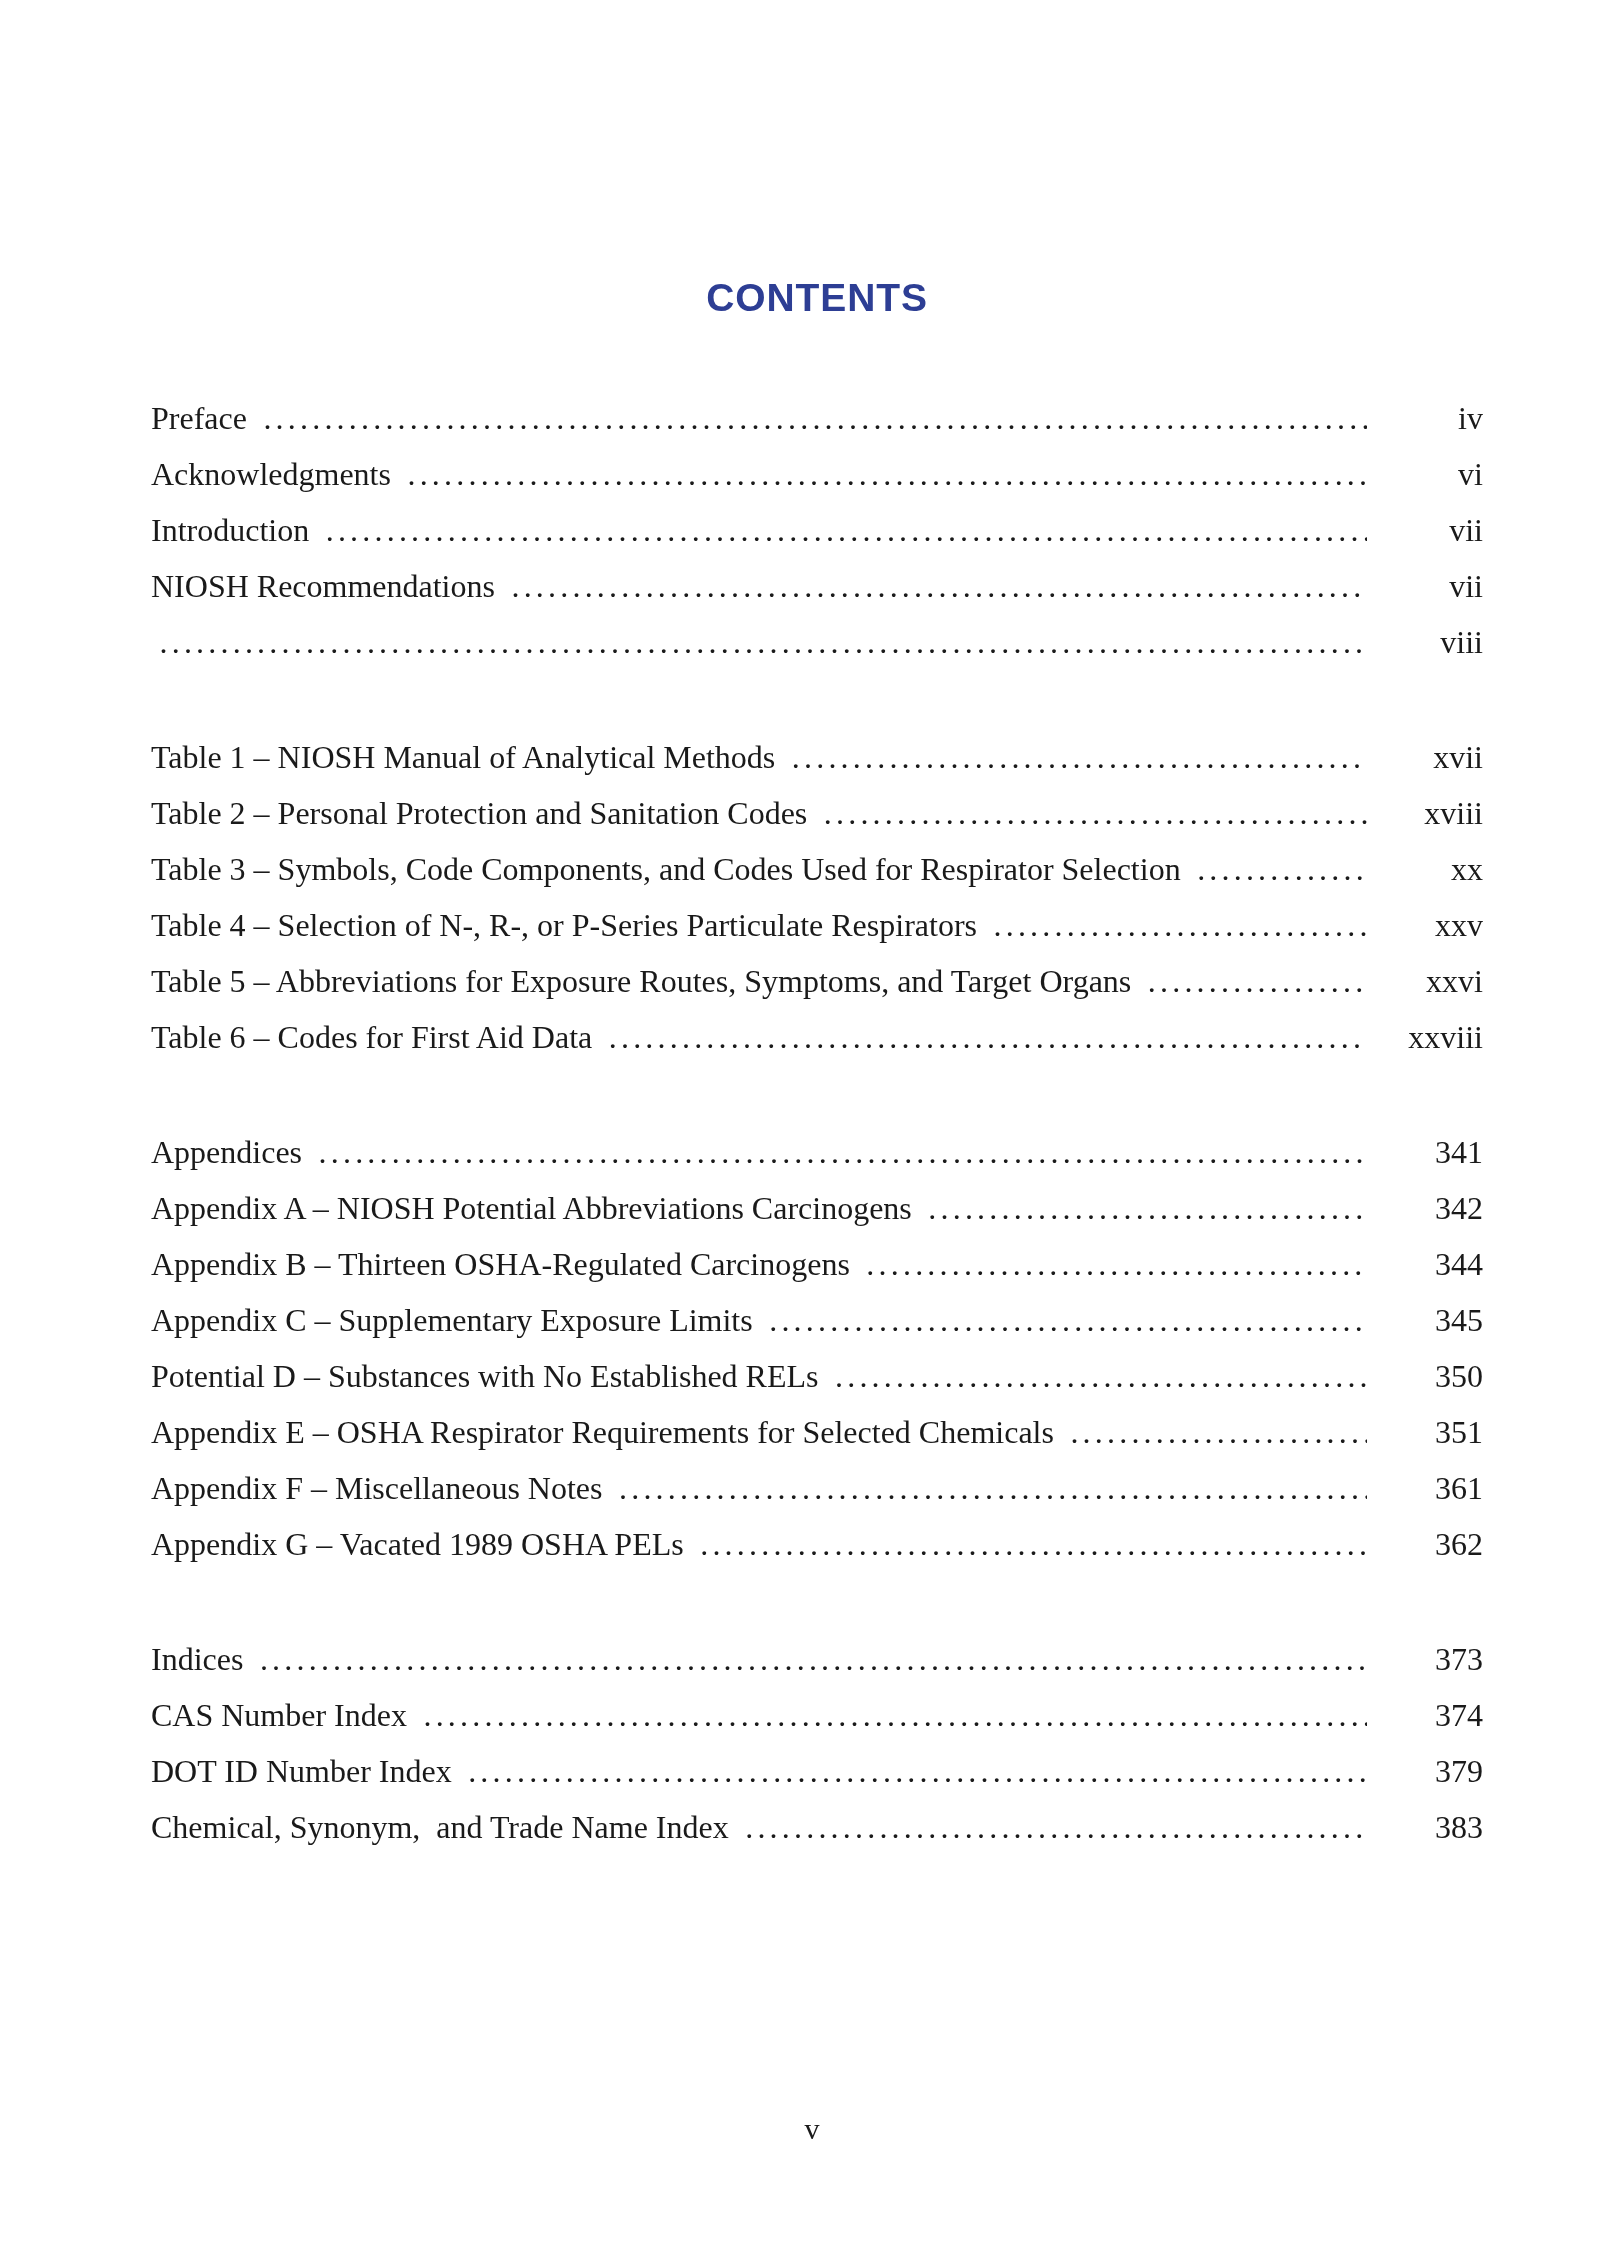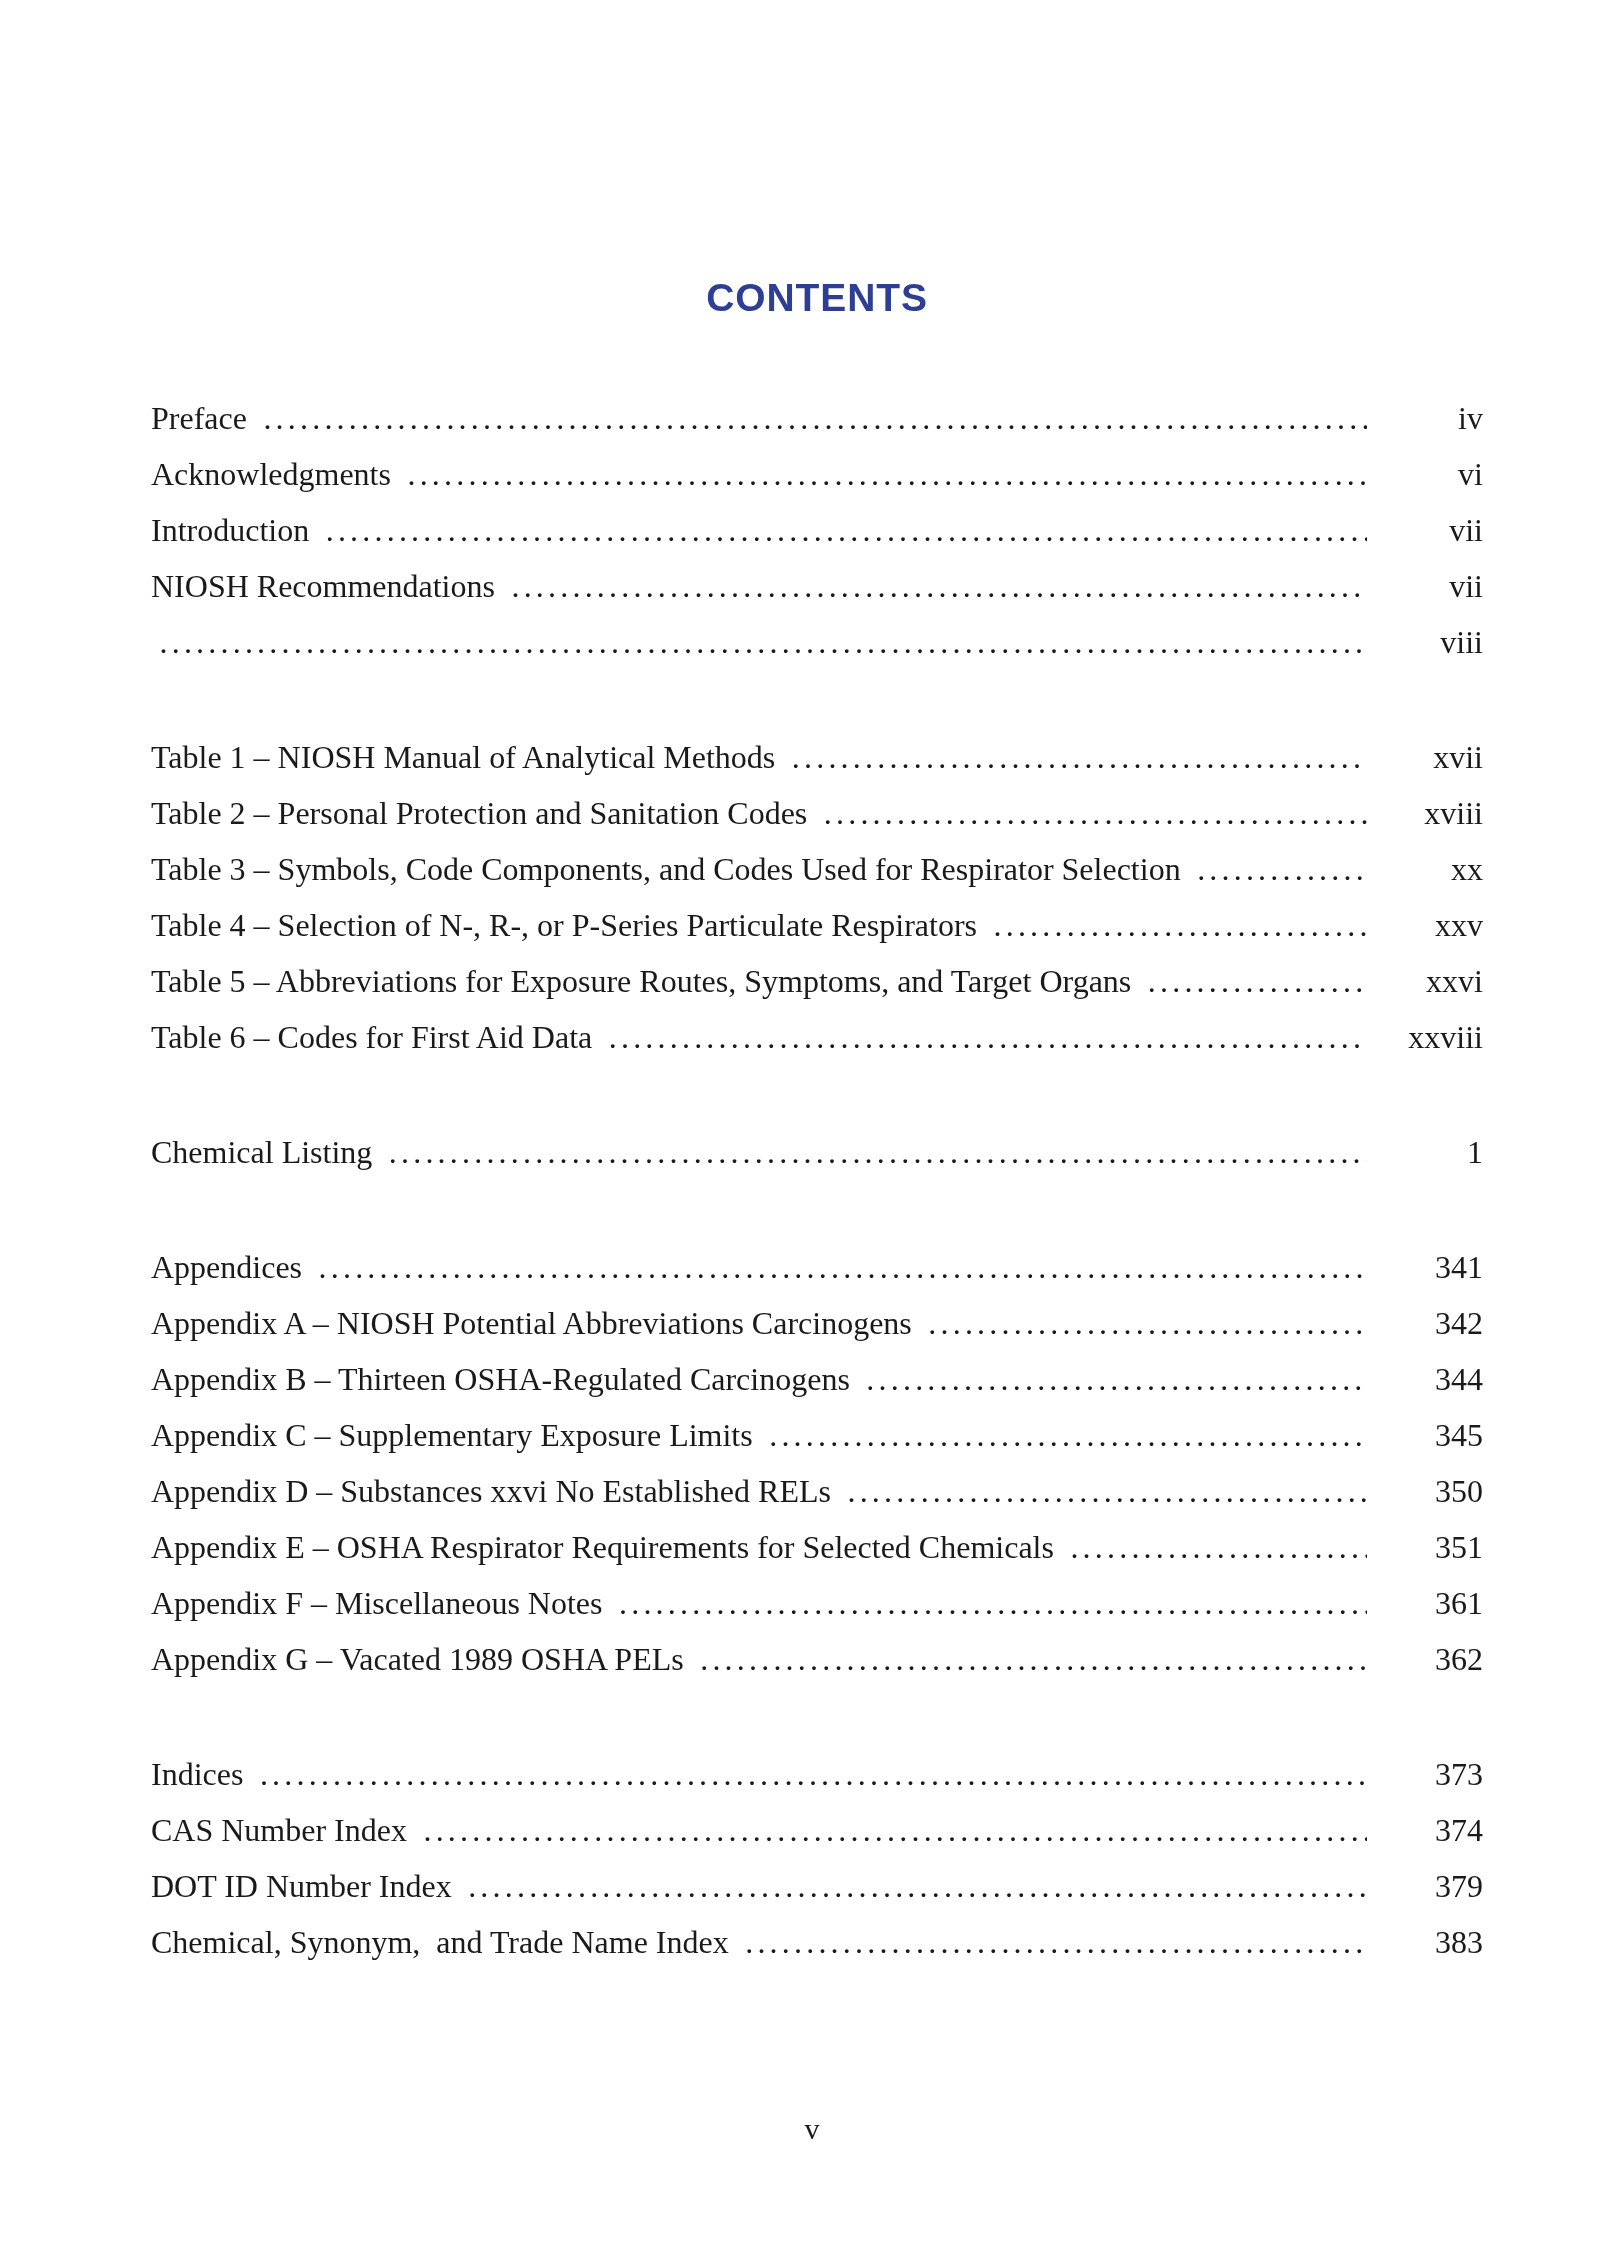--- a/index.html
+++ b/index.html
@@ -120,48 +120,41 @@
           <span class="pagenum">xxvi</span>
         </div>
         <div class="toc-row">
           <span class="label">Table 6 – Codes for First Aid Data</span>
           <span class="leader"></span>
           <span class="pagenum">xxviii</span>
         </div>
       </div>
       <div class="toc-section">
         <div class="toc-row">
-          <span class="label">Chemical Listing</span>
-          <span class="leader"></span>
-          <span class="pagenum">1</span>
-        </div>
-      </div>
-      <div class="toc-section">
-        <div class="toc-row">
           <span class="label">Appendices</span>
           <span class="leader"></span>
           <span class="pagenum">341</span>
         </div>
         <div class="toc-row">
           <span class="label">Appendix A – NIOSH Potential Abbreviations Carcinogens</span>
           <span class="leader"></span>
           <span class="pagenum">342</span>
         </div>
         <div class="toc-row">
           <span class="label">Appendix B – Thirteen OSHA-Regulated Carcinogens</span>
           <span class="leader"></span>
           <span class="pagenum">344</span>
         </div>
         <div class="toc-row">
           <span class="label">Appendix C – Supplementary Exposure Limits</span>
           <span class="leader"></span>
           <span class="pagenum">345</span>
         </div>
         <div class="toc-row">
-          <span class="label">Appendix D – Substances xxvi No Established RELs</span>
+          <span class="label">Potential D – Substances with No Established RELs</span>
           <span class="leader"></span>
           <span class="pagenum">350</span>
         </div>
         <div class="toc-row">
           <span class="label">Appendix E – OSHA Respirator Requirements for Selected Chemicals</span>
           <span class="leader"></span>
           <span class="pagenum">351</span>
         </div>
         <div class="toc-row">
           <span class="label">Appendix F – Miscellaneous Notes</span>

